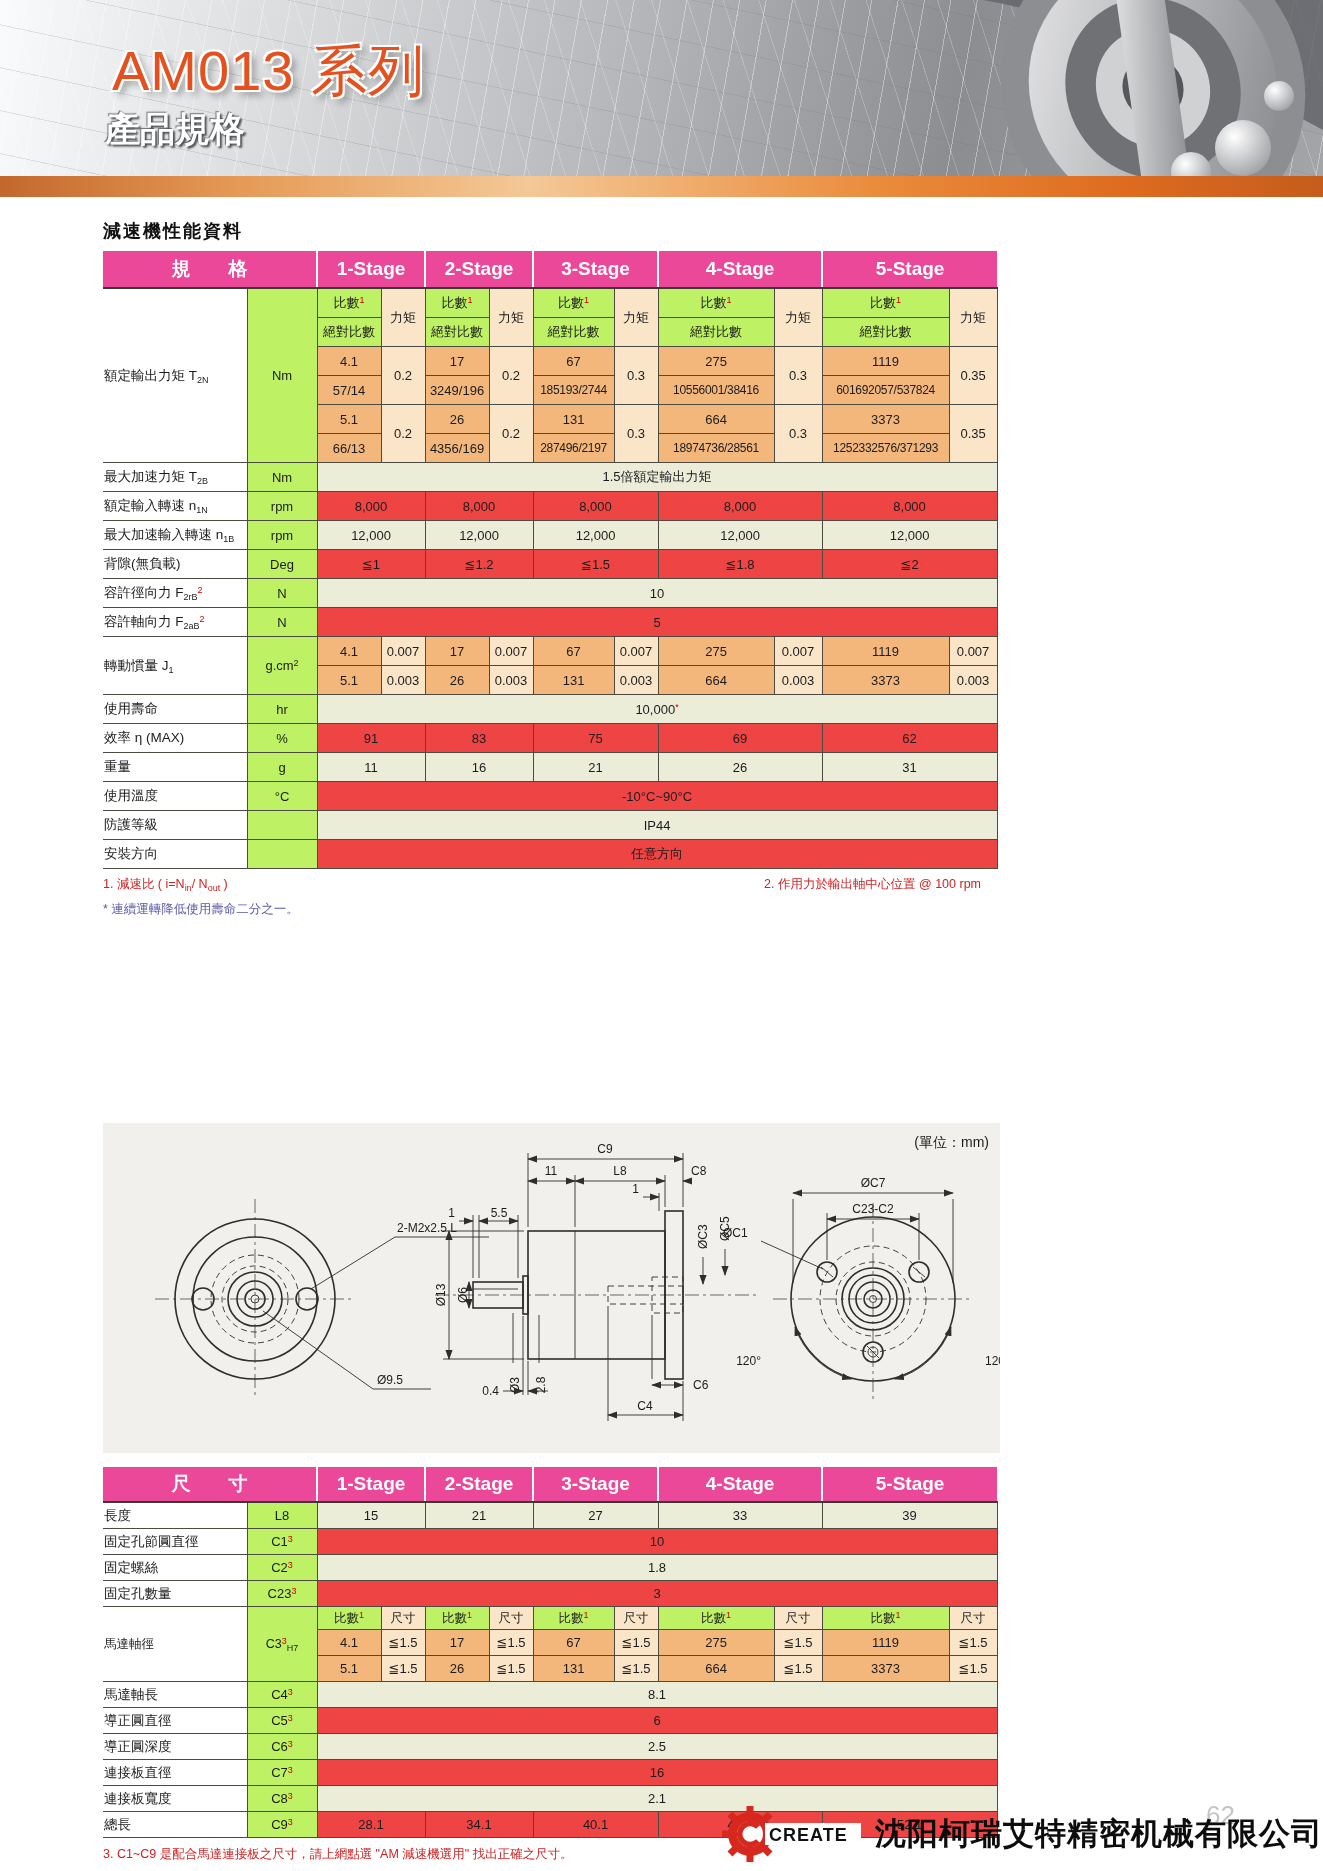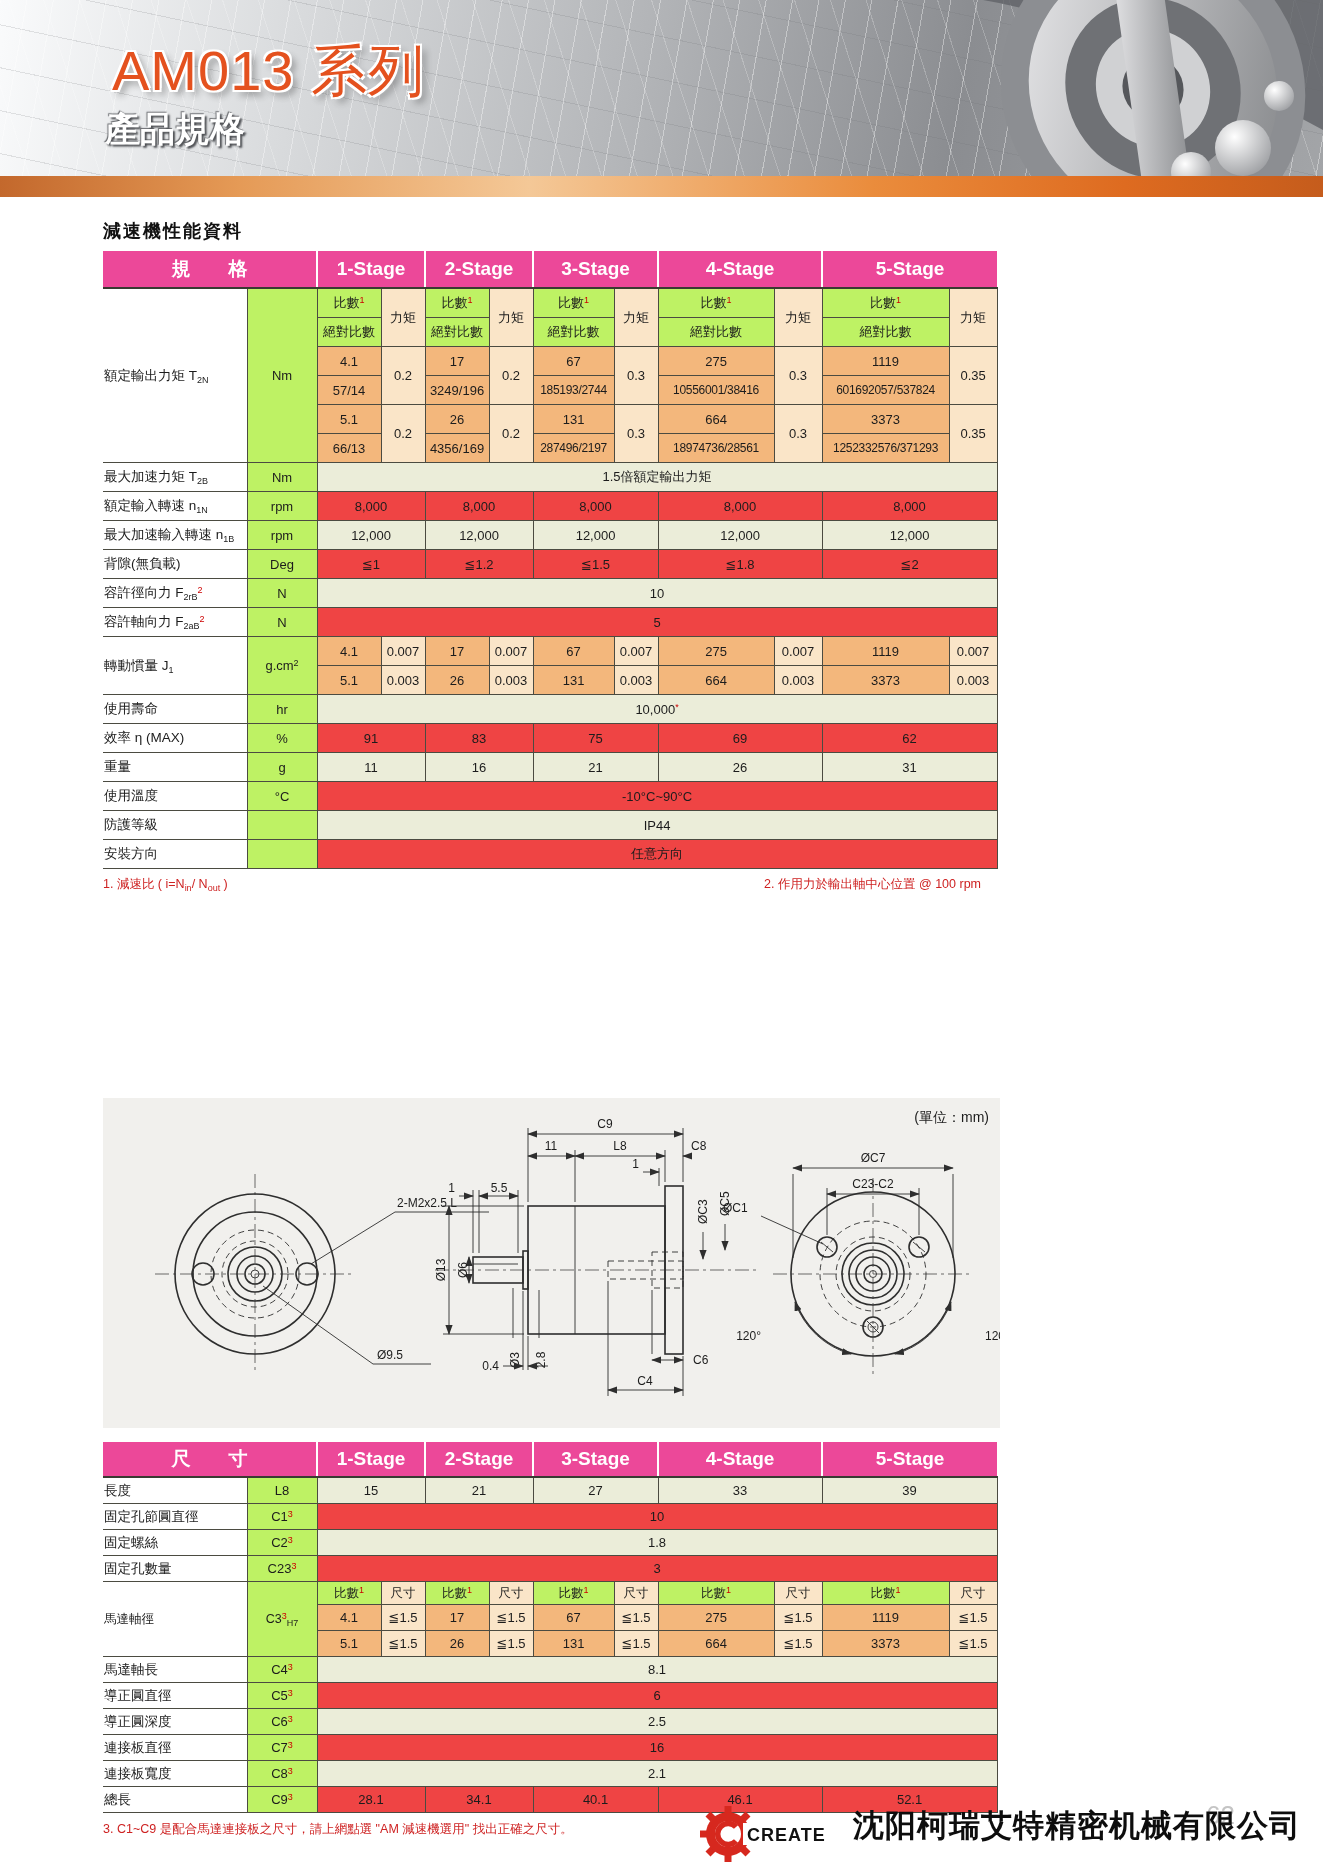--- a/index.html
+++ b/index.html
@@ -53,21 +53,21 @@
   .dwg{position:absolute;inset:0}
   .ln{fill:none;stroke:#2e2e2e;stroke-width:1.6}
   .thin{fill:none;stroke:#2e2e2e;stroke-width:.9}
   .dsh{fill:none;stroke:#2e2e2e;stroke-width:.9;stroke-dasharray:6 4}
   .cl{fill:none;stroke:#2e2e2e;stroke-width:.7;stroke-dasharray:14 4 3 4}
   .dim{fill:none;stroke:#2e2e2e;stroke-width:.9}
   .dwg text{font-size:12px;fill:#1c1c1c}
   .dwg .un{font-size:14px}
   
   .pagenum{position:absolute;right:88px;bottom:40px;font-size:26px;color:#8a8a8a;opacity:.5;z-index:0}
-  .footer{position:absolute;right:22px;bottom:8px;display:flex;align-items:flex-start;z-index:1}
+  .footer{position:absolute;right:0;bottom:8px;display:flex;align-items:center;z-index:1}
   .company{font-size:31px;font-weight:bold;color:#0d0d0d;letter-spacing:1px;margin-left:12px}
 </style>
 </head>
 <body>
 
 <div class="banner">
   <div class="mesh"></div>
   <svg class="bearing" viewBox="0 0 600 176" width="600" height="176">
     <defs>
       <linearGradient id="lg1" x1="0" y1="0" x2="1" y2="1">
@@ -287,20 +287,21 @@
     <td class="lbl">安裝方向</td>
     <td class="unit"></td>
     <td colspan="10" class="gd">任意方向</td>
   </tr>
 </tbody>
   </table>
 
 <div class="notes">
   <span><span>1. 減速比 ( i=N</span><sub>in</sub><span>/ N</span><sub>out</sub><span> )</span></span>
   <span class="note2">2. 作用力於輸出軸中心位置 @ 100 rpm</span>
+  <div class="star-note">* 連續運轉降低使用壽命二分之一。</div>
 </div>
 
 <div class="panel">
 <svg class="dwg" viewBox="0 0 897 330">
   <defs>
     <marker id="ar" markerWidth="11" markerHeight="8" refX="10" refY="4" orient="auto-start-reverse">
       <path d="M0,0 L11,4 L0,8 z" fill="#2e2e2e"></path>
     </marker>
   </defs>
   <text class="un" x="886" y="24" text-anchor="end">(單位：mm)</text>

